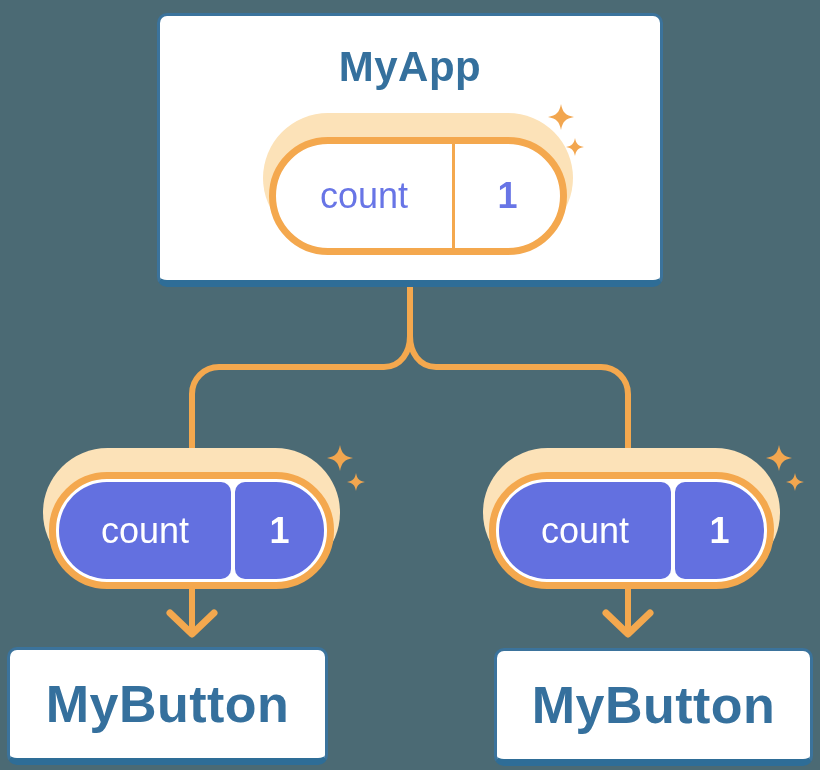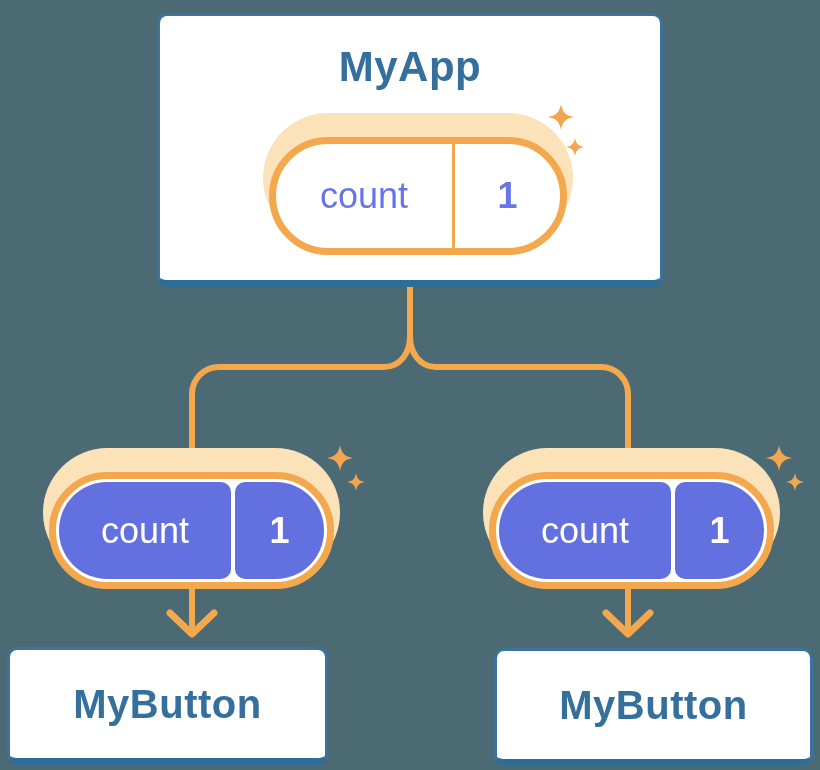--- a/index.html
+++ b/index.html
@@ -15,21 +15,21 @@
   .card{position:absolute;background:var(--card-bg);
     border:3px solid var(--card-border);border-bottom:7px solid var(--card-border-bottom);
     border-radius:10px;}
   .card-title{color:var(--heading);font-weight:bold;letter-spacing:.5px;}
 
   #myapp-card{left:157px;top:13px;width:506px;height:274px;text-align:center;}
   #myapp-card .card-title{display:block;margin-top:30px;font-size:42px;line-height:1;}
 
   #btncard-left{left:7px;top:647px;width:321px;height:118px;display:flex;align-items:center;justify-content:center;}
   #btncard-right{left:494px;top:648px;width:319px;height:118px;display:flex;align-items:center;justify-content:center;}
-  #btncard-left .card-title,#btncard-right .card-title{font-size:40px;}
+  #btncard-left .card-title,#btncard-right .card-title{font-size:52px;}
 
   .pill-outer{position:absolute;background:var(--orange-light);border-radius:70px;padding:6px;z-index:3;}
   .pill-mid{width:100%;height:100%;background:var(--white);border:7px solid var(--orange);
     border-radius:60px;display:flex;align-items:stretch;overflow:hidden;margin-top:18px;}
 
   
   #root-pill{left:263px;top:113px;width:310px;height:130px;}
   #root-pill .cell{display:flex;align-items:center;justify-content:center;}
   #root-pill .cell-name{width:176px;}
   #root-pill .divider{width:3px;background:var(--orange);}

